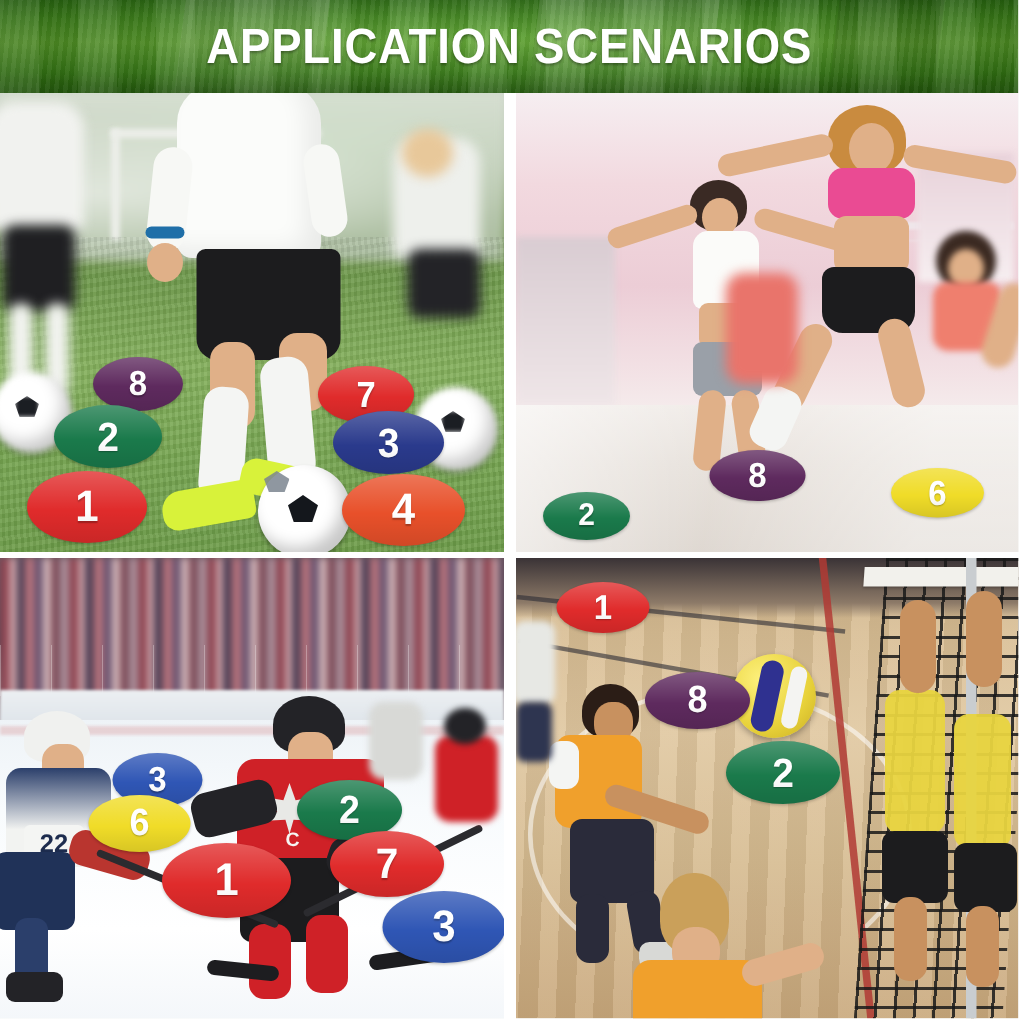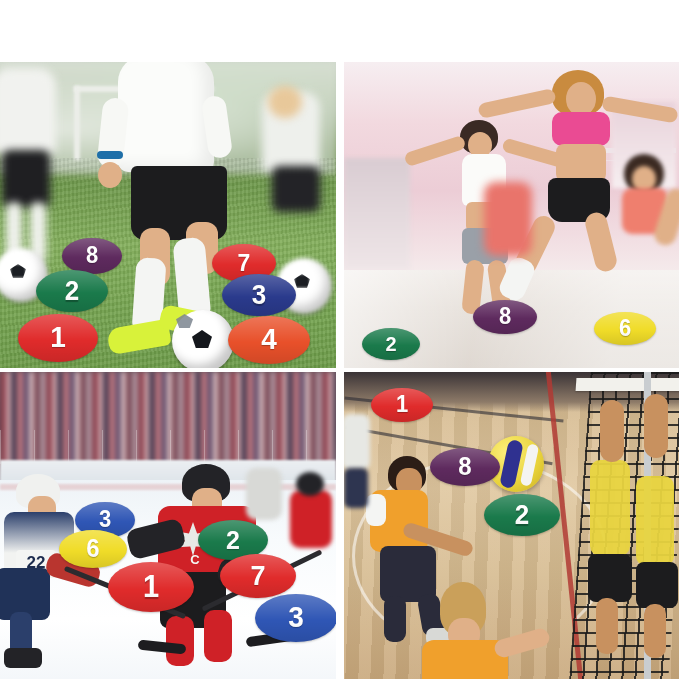--- a/index.html
+++ b/index.html
@@ -132,20 +132,28 @@
     box-shadow:0 1px 2px rgba(0,0,0,0.22);}
   .dot span{display:block;transform:scaleY(1.05);}
   .dot::after{content:"";position:absolute;inset:0;border-radius:50%;
     background:linear-gradient(180deg,rgba(255,255,255,0.22),rgba(255,255,255,0) 55%, rgba(0,0,0,0.10));}
 </style>
 </head>
 <body>
 
 <div class="page">
 
+  <div class="banner">
+    <div class="turf"></div>
+    <div class="stripeA"></div>
+    <div class="stripeB"></div>
+    <div class="stripeC"></div>
+    <div class="shade"></div>
+    <div class="banner-title">APPLICATION SCENARIOS</div>
+  </div>
 
   <div class="grid">
 
     <div class="panel p-tl">
       <div class="scene">
         <div class="soccer-bg"></div>
         <div class="soccer-blurtop"></div>
         <div class="goalpost" style="left:74px;top:24px;width:6px;height:74px;"></div>
         <div class="goalpost" style="left:74px;top:24px;width:140px;height:6px;"></div>
         <div class="turf-tex"></div>

